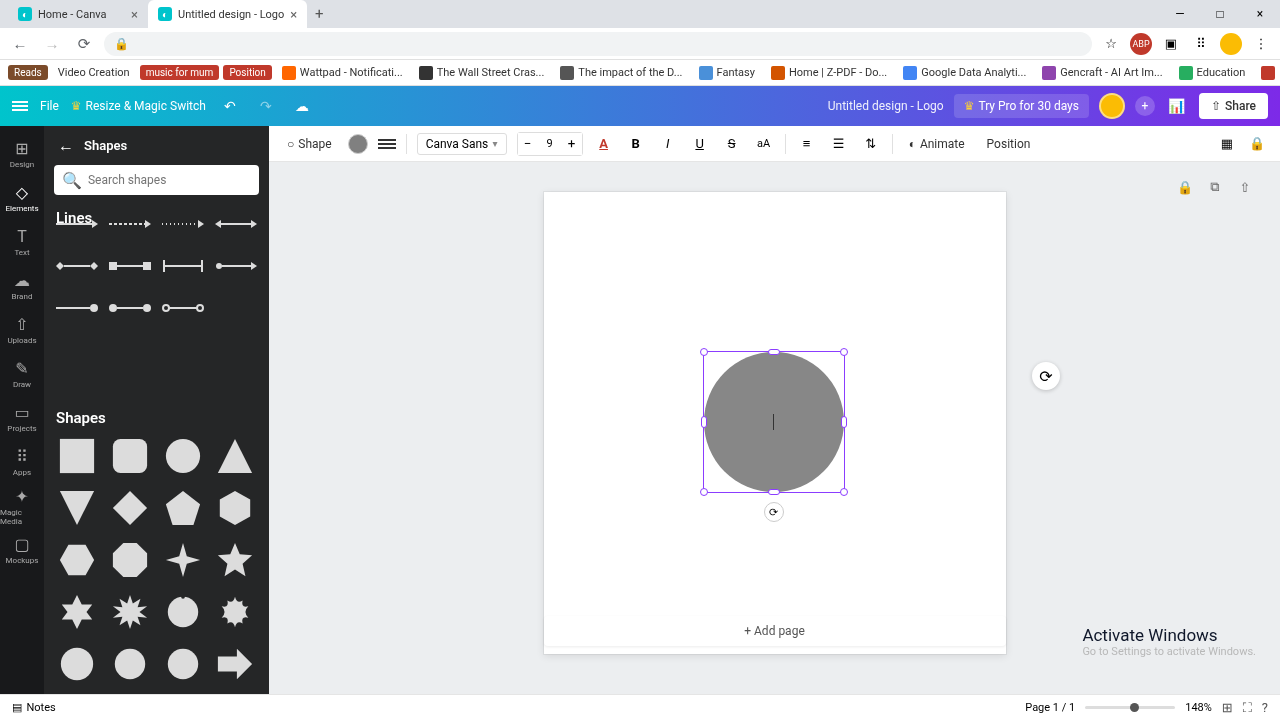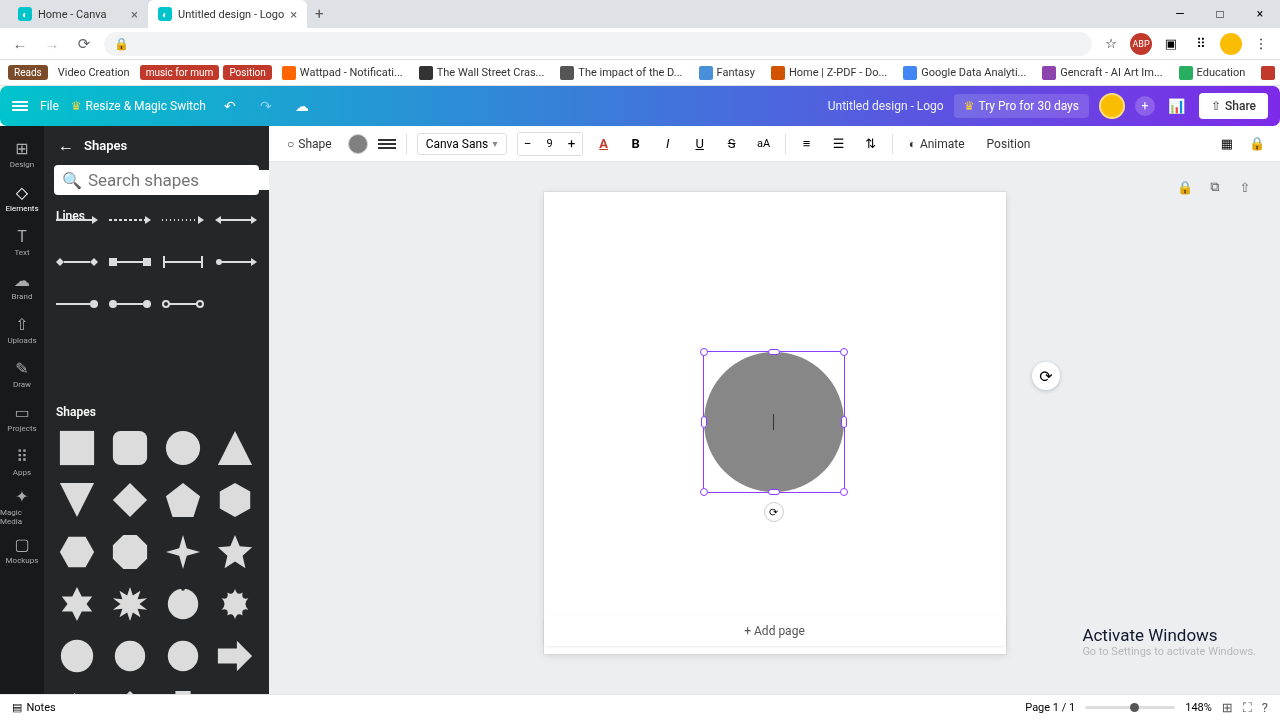--- a/index.html
+++ b/index.html
@@ -23,21 +23,21 @@
 .addr .lock { margin-right: 6px; color: #5f6368; }
 .ext { width: 22px; height: 22px; display: flex; align-items: center; justify-content: center; font-size: 13px; cursor: pointer; }
 .avatar { width: 22px; height: 22px; border-radius: 50%; background: #fbbc04; }
 
 .bmbar { height: 26px; background: #fff; display: flex; align-items: center; gap: 4px; padding: 0 8px; font-size: 11px; border-bottom: 1px solid #e0e0e0; overflow: hidden; }
 .bm { display: flex; align-items: center; gap: 4px; padding: 2px 6px; border-radius: 3px; cursor: pointer; color: #333; white-space: nowrap; }
 .bm .bmico { width: 14px; height: 14px; border-radius: 2px; display: inline-block; }
 .bm.tag { color: #fff; border-radius: 3px; padding: 2px 6px; font-size: 10px; }
 
 
-.apphdr { height: 40px; background: linear-gradient(90deg, #00c4cc 0%, #7d2ae8 100%); display: flex; align-items: center; padding: 0 12px; gap: 12px; color: #fff; font-size: 12px; border-radius: 7px; }
+.apphdr { height: 40px; background: linear-gradient(90deg, #00c4cc 0%, #7d2ae8 100%); display: flex; align-items: center; padding: 0 12px; gap: 12px; color: #fff; font-size: 12px; }
 .burger { width: 16px; cursor: pointer; }
 .burger span { display: block; height: 2px; background: #fff; margin: 2px 0; }
 .apphdr .file { cursor: pointer; }
 .resize { display: flex; align-items: center; gap: 4px; cursor: pointer; }
 .resize .crown { color: #ffd233; }
 .hdr-icon { width: 24px; height: 24px; display: flex; align-items: center; justify-content: center; cursor: pointer; font-size: 14px; }
 .hdr-right { margin-left: auto; display: flex; align-items: center; gap: 10px; }
 .trypro { background: rgba(255,255,255,0.15); padding: 5px 10px; border-radius: 4px; display: flex; align-items: center; gap: 4px; cursor: pointer; }
 .avatar2 { width: 26px; height: 26px; border-radius: 50%; background: #fbbc04; border: 2px solid rgba(255,255,255,0.5); }
 .plus { width: 20px; height: 20px; border-radius: 50%; background: rgba(255,255,255,0.2); display: flex; align-items: center; justify-content: center; cursor: pointer; }
@@ -50,22 +50,22 @@
 .rail { width: 44px; background: #18191b; display: flex; flex-direction: column; align-items: center; padding-top: 6px; }
 .railitem { width: 44px; height: 44px; display: flex; flex-direction: column; align-items: center; justify-content: center; gap: 2px; color: #aaa; font-size: 8px; cursor: pointer; }
 .railitem.active { color: #fff; }
 .railitem .ri { font-size: 16px; }
 
 
 .panel { width: 225px; background: #252627; color: #fff; display: flex; flex-direction: column; }
 .panelhdr { display: flex; align-items: center; gap: 10px; padding: 10px 14px; font-size: 13px; font-weight: 600; }
 .panelhdr .back { font-size: 16px; cursor: pointer; }
 .search { margin: 0 10px 10px; height: 30px; background: #fff; border-radius: 4px; display: flex; align-items: center; padding: 0 8px; gap: 6px; }
-.search input { border: none; outline: none; font-size: 17px; flex: 1; }
-.section-label { font-size: 12px; font-weight: 600; padding: 4px 12px 6px; }
+.search input { border: none; outline: none; font-size: 12px; flex: 1; }
+.section-label { font-size: 15px; font-weight: 600; padding: 4px 12px 6px; }
 .lines-grid, .shapes-grid { display: grid; grid-template-columns: repeat(4, 1fr); gap: 6px; padding: 0 10px 10px; }
 .linecell { height: 36px; display: flex; align-items: center; justify-content: center; cursor: pointer; }
 .linecell svg { width: 42px; }
 .shapecell { width: 46px; height: 46px; display: flex; align-items: center; justify-content: center; cursor: pointer; position: relative; }
 .shapecell svg { width: 38px; height: 38px; fill: #dcdcdc; }
 .panel-scroll { overflow-y: auto; flex: 1; scrollbar-width: thin; }
 .panel-scroll::-webkit-scrollbar { width: 6px; }
 .panel-scroll::-webkit-scrollbar-thumb { background: #555; border-radius: 3px; }
 
 

